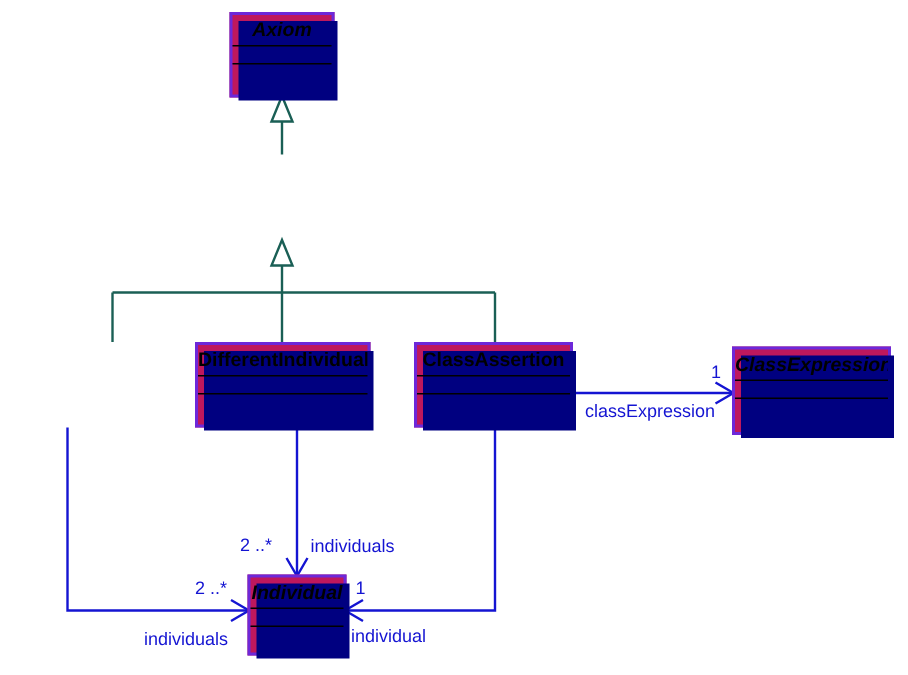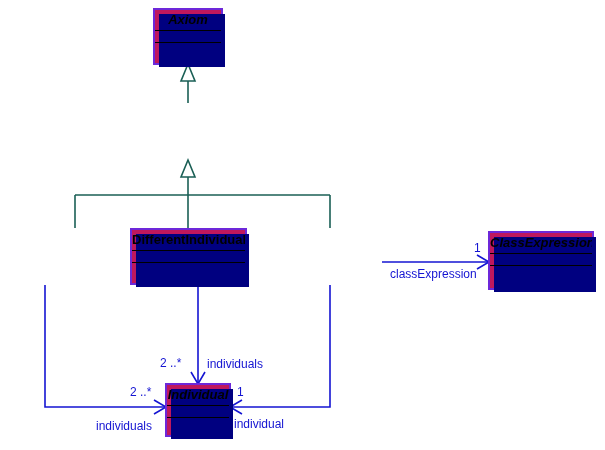--- a/index.html
+++ b/index.html
@@ -158,20 +158,28 @@
 
   <div class="uml-class" style="left:130px; top:228px; width:117px; height:57px;">
     <div class="shadow"></div>
     <div class="uml-class-inner">
       <div class="uml-name">DifferentIndividuals</div>
       <div class="uml-attrs"></div>
       <div class="uml-ops"></div>
     </div>
   </div>
 
+  <div class="uml-class" style="left:276px; top:228px; width:106px; height:57px;">
+    <div class="shadow"></div>
+    <div class="uml-class-inner">
+      <div class="uml-name">ClassAssertion</div>
+      <div class="uml-attrs"></div>
+      <div class="uml-ops"></div>
+    </div>
+  </div>
 
   <div class="uml-class" style="left:488px; top:231px; width:106px; height:59px;">
     <div class="shadow"></div>
     <div class="uml-class-inner">
       <div class="uml-name abstract">ClassExpression</div>
       <div class="uml-attrs"></div>
       <div class="uml-ops"></div>
     </div>
   </div>
 

